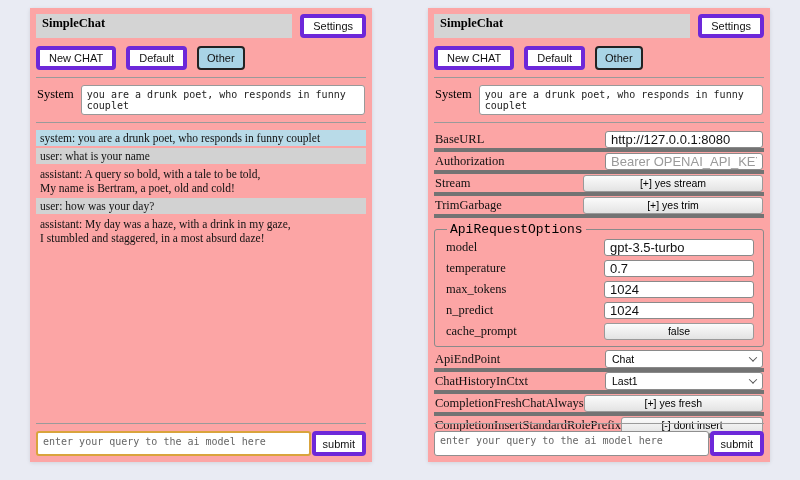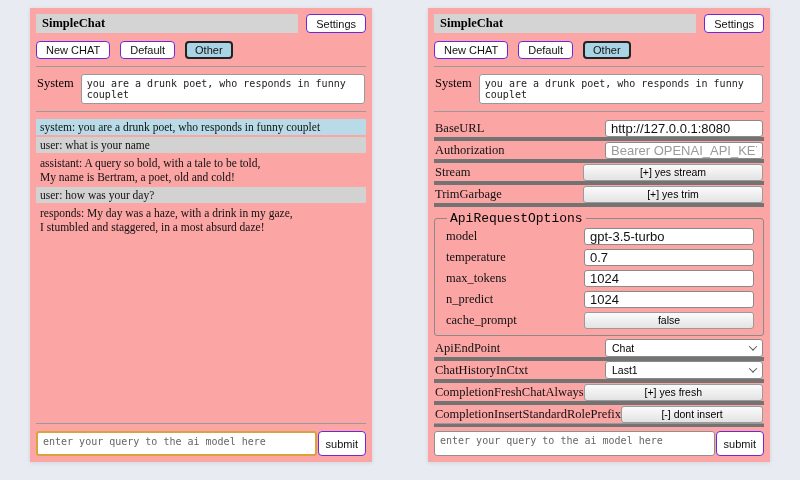--- a/index.html
+++ b/index.html
@@ -29,21 +29,21 @@
     background: #d4d4d4;
     font-weight: bold;
     font-size: 12.5px;
     padding: 2px 6px;
     line-height: 15px;
   }
   button, .btn {
     font-family: "Liberation Sans", sans-serif;
     font-size: 11px;
     background: #ffffff;
-    border: 1px solid #6d28d9;
+    border: 4px solid #6d28d9;
     border-radius: 4px;
     padding: 2px 9px;
     color: #111;
     cursor: pointer;
   }
   .toolbar { display: flex; gap: 10px; margin-top: 8px; }
   .toolbar .btn-active {
     background: #a9d4e6;
     border: 2px solid #222;
     padding: 1px 8px;
@@ -161,21 +161,21 @@
     transform: rotate(45deg) translate(-1px,-1px);
   }
   fieldset.aro {
     margin: 4px 0 3px 0;
     border: 1px solid #8a8a8a;
     border-radius: 3px;
     padding: 0 8px 4px 10px;
   }
   fieldset.aro legend { font-size: 13px; padding: 0 3px; margin-left: 2px; font-family: Liberation Mono, monospace; }
   fieldset.aro .srow { height: 21px; border-bottom: none; }
-  fieldset.aro input.tinput, fieldset.aro .wbtn { width: 170px; }
+  fieldset.aro input.tinput, fieldset.aro .wbtn { width: 150px; }
 </style>
 </head>
 <body>
 
 <div class="panel" id="left-panel">
   <div class="titlebar">
     <div class="title">SimpleChat</div>
     <button>Settings</button>
   </div>
   <div class="toolbar">
@@ -188,21 +188,21 @@
     <label>System</label>
     <textarea spellcheck="false" style="">you are a drunk poet, who responds in funny couplet</textarea>
   </div>
   <hr class="rule">
   <div class="chat-log">
     <div class="msg msg-system">system: you are a drunk poet, who responds in funny couplet</div>
     <div class="msg msg-user">user: what is your name</div>
     <div class="msg msg-assistant">assistant: A query so bold, with a tale to be told,
 My name is Bertram, a poet, old and cold!</div>
     <div class="msg msg-user">user: how was your day?</div>
-    <div class="msg msg-assistant">responds: My day was a haze, with a drink in my gaze,
+    <div class="msg msg-assistant">assistant: My day was a haze, with a drink in my gaze,
 I stumbled and staggered, in a most absurd daze!</div>
   </div>
   <div class="query-area">
     <hr class="rule">
     <div class="query-row">
       <textarea class="focused" spellcheck="false" placeholder="enter your query to the ai model here" style=""></textarea>
       <button>submit</button>
     </div>
   </div>
 </div>

